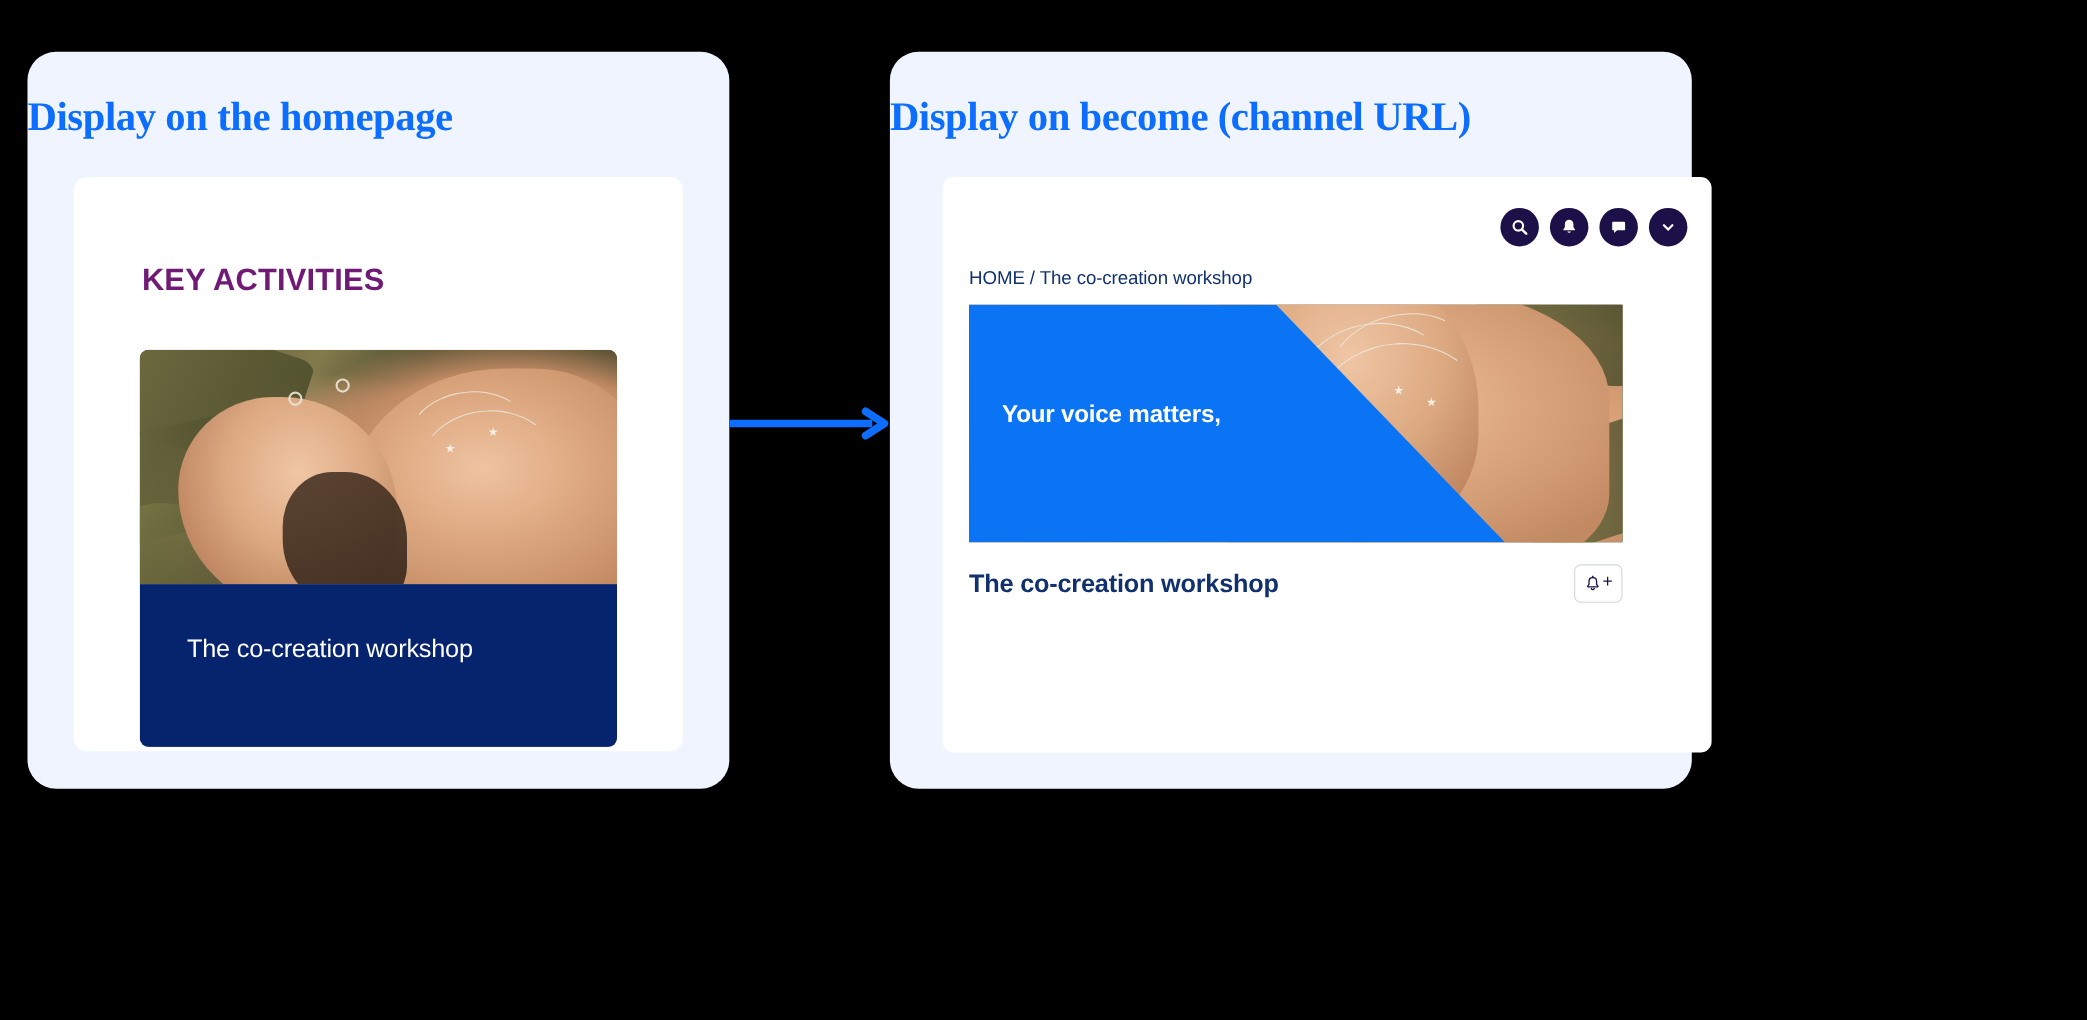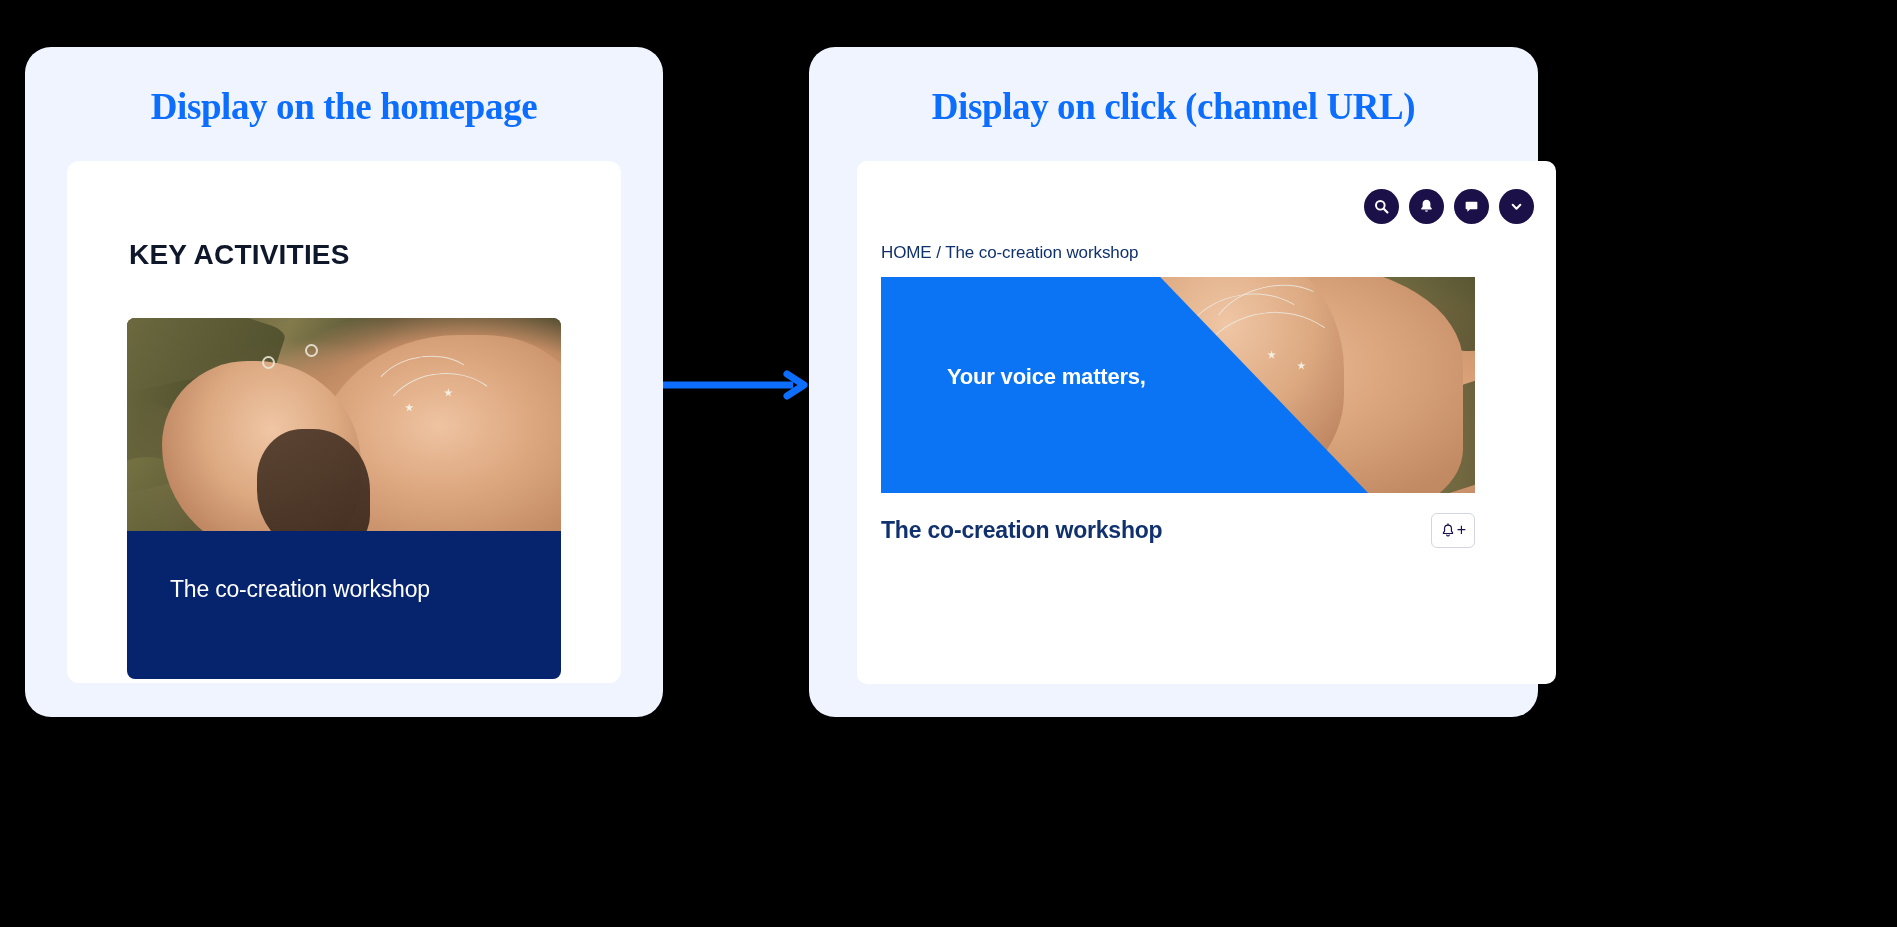--- a/index.html
+++ b/index.html
@@ -18,42 +18,42 @@
   
   .panel {
     position: absolute;
     background: #eff4ff;
     border-radius: 26px;
   }
   .panel-left  { left: 25px;  top: 47px; width: 638px;  height: 670px; }
   .panel-right { left: 809px; top: 47px; width: 729px;  height: 670px; }
 
   .panel-title {
-    text-align: center;
+    text-align: left;
     font-family: "Liberation Serif", serif;
     font-weight: 700;
     color: #0d6efd;
     letter-spacing: -0.4px;
   }
   .panel-left .panel-title  { margin-top: 38px; font-size: 37px; }
   .panel-right .panel-title { margin-top: 38px; font-size: 37px; }
 
   
   .card-left {
     position: absolute;
     left: 42px; top: 114px;
     width: 554px; height: 522px;
     background: #ffffff;
     border-radius: 12px;
   }
   .key-activities {
     margin: 78px 0 0 62px;
     font-size: 28px;
     font-weight: 700;
-    color: #0f172a;
+    color: #701a75;
     letter-spacing: 0.2px;
   }
 
   .tile {
     position: absolute;
     left: 60px; top: 157px;
     width: 434px; height: 361px;
     border-radius: 8px;
     overflow: hidden;
   }
@@ -187,21 +187,20 @@
     clip-path: polygon(0 0, 47% 0, 82% 100%, 0 100%);
   }
   .hero-text {
     position: absolute;
     left: 30px; top: 82px;
     color: #ffffff;
     font-size: 22px;
     font-weight: 700;
     line-height: 1.62;
     letter-spacing: -0.2px;
-    margin-left: 36px;
   }
 
   .title-row {
     position: absolute;
     left: 24px; top: 352px;
     width: 594px;
     display: flex;
     align-items: center;
     justify-content: space-between;
   }
@@ -278,21 +277,21 @@
   </div>
 
   <div class="arrow">
     <svg width="146" height="30" viewBox="0 0 146 30" aria-hidden="true">
       <line x1="0" y1="15" x2="130" y2="15" stroke="#0d6efd" stroke-width="7"></line>
       <polyline points="124,4 141,15 124,26" fill="none" stroke="#0d6efd" stroke-width="7" stroke-linecap="round" stroke-linejoin="round"></polyline>
     </svg>
   </div>
 
   <div class="panel panel-right">
-    <div class="panel-title">Display on click (channel URL)</div>
+    <div class="panel-title">Display on become (channel URL)</div>
 
     <div class="card-right">
 
       <div class="icon-row">
         <div class="icon-circle">
           <svg width="17" height="17" viewBox="0 0 20 20" aria-hidden="true">
             <circle cx="8.6" cy="8.6" r="5.1" fill="none" stroke="#ffffff" stroke-width="2.3"></circle>
             <line x1="12.6" y1="12.6" x2="17" y2="17" stroke="#ffffff" stroke-width="2.6" stroke-linecap="round"></line>
           </svg>
         </div>

